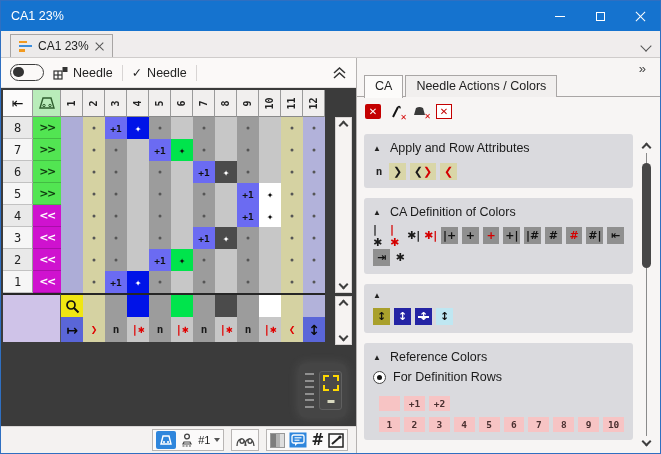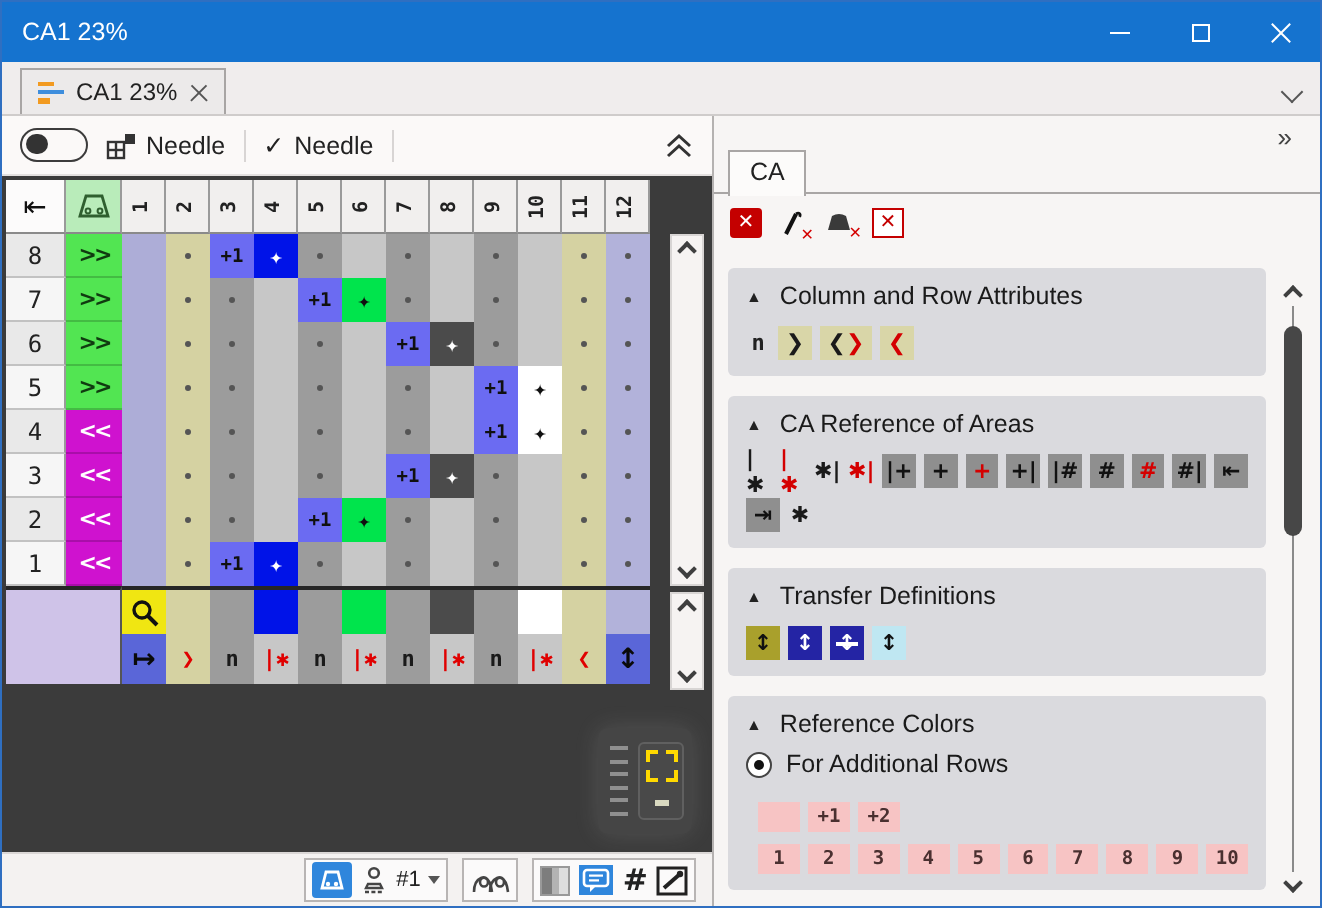--- a/index.html
+++ b/index.html
@@ -444,20 +444,21 @@
               </svg>
           </span>
         </div>
       </div>
     </div>
 
     <div class="right">
       <span class="overflow-ic">»</span>
       <div class="rtabs" id="rtabs">
           <div class="rtab active">CA</div>
+          <div class="rtab">Needle Actions / Colors</div>
         </div>
       <div class="rtab-line"></div>
 
       <div class="ricons">
         <span class="ric ric-del">✕</span>
         <span class="ric">
           <svg width="13" height="14" viewBox="0 0 13 14">
               <line x1="3" y1="12" x2="8" y2="2" stroke="#111" stroke-width="2"></line>
               <path d="M8,2 C9.5,1 10.5,2 9.8,3.4" fill="none" stroke="#111" stroke-width="1.4"></path>
             </svg>
@@ -469,42 +470,42 @@
             </svg>
           <sub>✕</sub>
         </span>
         <span class="ric ric-frame">✕</span>
       </div>
 
       <div id="sections">
           <div class="section">
             <div class="sec-head">
               <div class="sec-tri">▲</div>
-              <div>Column and Row Attributes</div>
+              <div>Apply and Row Attributes</div>
             </div>
             <div class="sec-items">
               <div class="itool mono">
                 <span style="color: rgb(34, 34, 34);">n</span>
               </div>
               <div class="itool bg-khaki">
                 <span style="color: rgb(26, 26, 26);">❯</span>
               </div>
               <div class="itool bg-khaki wide">
                 <span style="color: rgb(26, 26, 26);">❮</span>
                 <span style="color: rgb(212, 0, 0);">❯</span>
               </div>
               <div class="itool bg-khaki">
                 <span style="color: rgb(212, 0, 0);">❮</span>
               </div>
             </div>
           </div>
           <div class="section">
             <div class="sec-head">
               <div class="sec-tri">▲</div>
-              <div>CA Reference of Areas</div>
+              <div>CA Definition of Colors</div>
             </div>
             <div class="sec-items">
               <div class="itool">
                 <span style="color: rgb(26, 26, 26);">|✱</span>
               </div>
               <div class="itool">
                 <span style="color: rgb(212, 0, 0);">|✱</span>
               </div>
               <div class="itool">
                 <span style="color: rgb(26, 26, 26);">✱|</span>
@@ -545,21 +546,20 @@
                 <span style="color: rgb(17, 17, 17);">⇥</span>
               </div>
               <div class="itool">
                 <span style="color: rgb(26, 26, 26);">✱</span>
               </div>
             </div>
           </div>
           <div class="section">
             <div class="sec-head">
               <div class="sec-tri">▲</div>
-              <div>Transfer Definitions</div>
             </div>
             <div class="sec-items">
               <div class="itool" style="background: rgb(169, 160, 44); width: 17px;">
                 <span style="color: rgb(17, 17, 17);">↕</span>
               </div>
               <div class="itool" style="background: rgb(36, 36, 164); width: 17px;">
                 <span style="color: rgb(255, 255, 255);">↕</span>
               </div>
               <div class="itool" style="background: rgb(36, 36, 164); width: 17px;">
                 <span style="color: rgb(255, 255, 255);">↕</span>
@@ -570,21 +570,21 @@
               </div>
             </div>
           </div>
           <div class="section">
             <div class="sec-head">
               <div class="sec-tri">▲</div>
               <div>Reference Colors</div>
             </div>
             <div class="radio-row">
               <div class="radio sel"></div>
-              <div>For Additional Rows</div>
+              <div>For Definition Rows</div>
             </div>
             <div class="pink-row first">
               <div class="pink"></div>
               <div class="pink">+1</div>
               <div class="pink">+2</div>
             </div>
             <div class="pink-row">
               <div class="pink">1</div>
               <div class="pink">2</div>
               <div class="pink">3</div>

